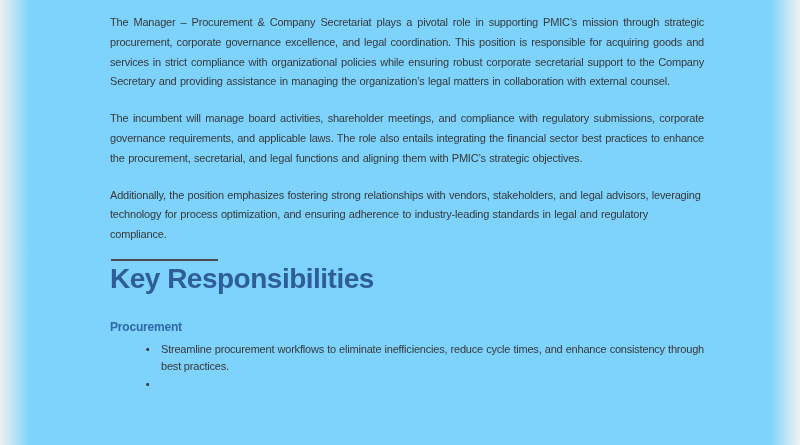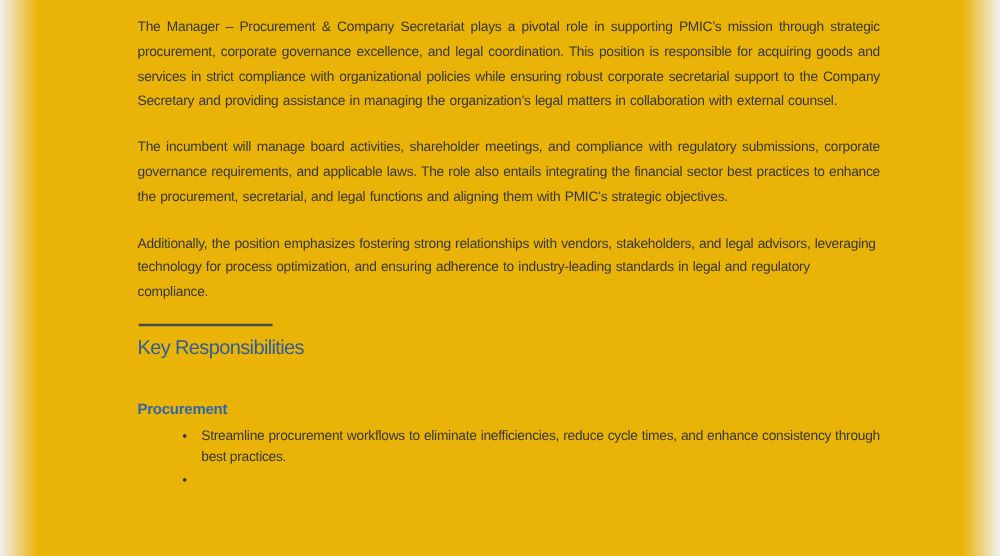--- a/index.html
+++ b/index.html
@@ -8,21 +8,21 @@
     width: 800px;
     height: 445px;
     overflow: hidden;
     background: #fcfcfc;
     font-family: "Liberation Sans", "DejaVu Sans", sans-serif;
   }
   .page {
     position: relative;
     width: 800px;
     height: 445px;
-    background: #eab308;
+    background: #7dd3fc;
   }
   .edge-shade-left {
     position: absolute; left: 0; top: 0; bottom: 0; width: 30px;
     background: linear-gradient(to right, #eff0ef, rgba(253,253,253,0));
     pointer-events: none;
   }
   .edge-shade-right {
     position: absolute; right: 0; top: 0; bottom: 0; width: 30px;
     background: linear-gradient(to left, #f1f2f1, rgba(253,253,253,0));
     pointer-events: none;
@@ -45,23 +45,23 @@
   p.para.justify { text-align: justify; }
   p.para.last { margin-bottom: 4px; }
   .divider {
     width: 107px;
     height: 2px;
     background: #474b52;
     margin: 14px 0 0 1px;
   }
   h1.section-heading {
     margin: 3px 0 0 0;
-    font-size: 16px;
+    font-size: 28px;
     line-height: 30px;
-    font-weight: normal;
+    font-weight: bold;
     letter-spacing: -0.5px;
     color: #2f5d99;
   }
   h2.subsection-heading {
     margin: 23px 0 0 0;
     font-size: 12px;
     line-height: 20px;
     font-weight: bold;
     letter-spacing: -0.2px;
     color: #2e68a6;

